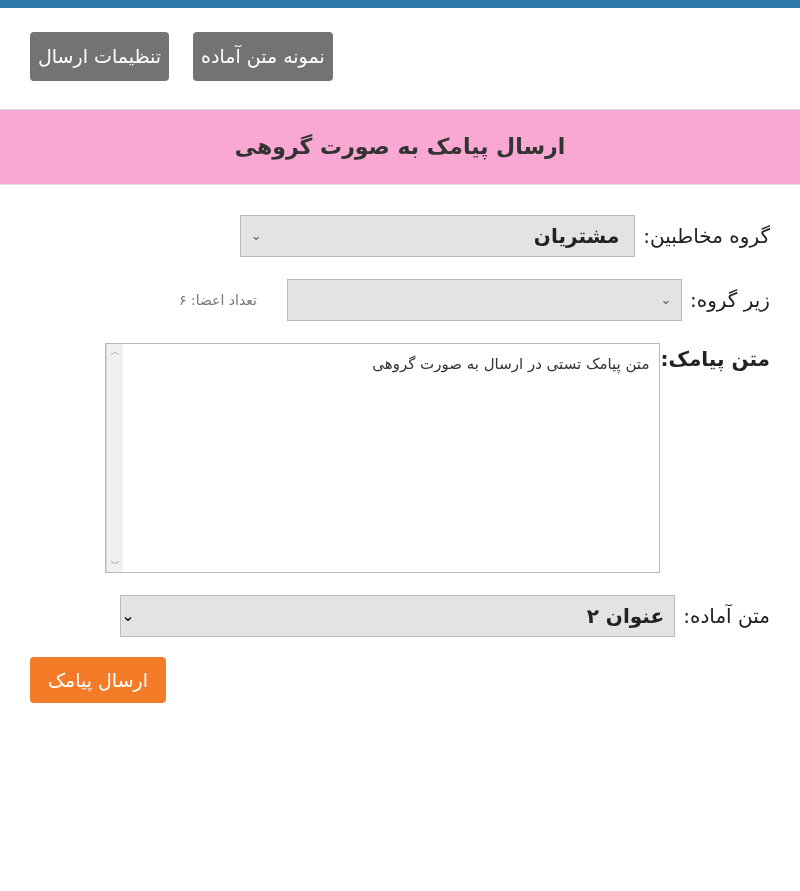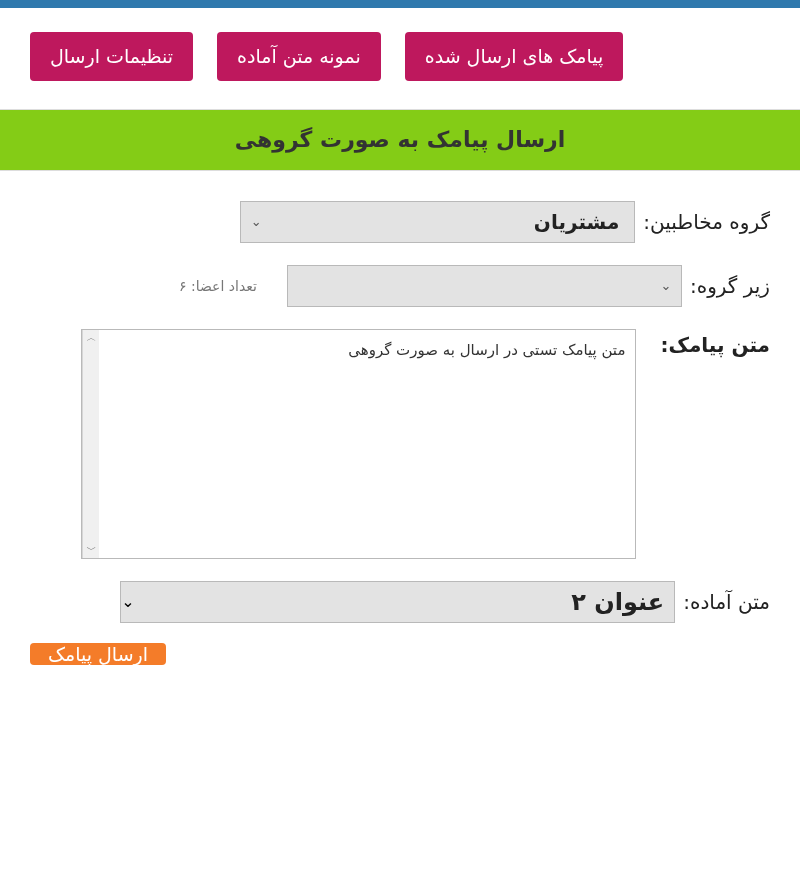--- a/index.html
+++ b/index.html
@@ -22,37 +22,37 @@
   .tabs-row {
     display: flex;
     flex-direction: row;
     justify-content: flex-end;
     align-items: flex-start;
     gap: 24px;
     padding: 24px 30px 0 30px;
     box-sizing: border-box;
   }
   .tab-button {
-    background: #be185d;
+    background: #737373;
     color: #ffffff;
     border: none;
     border-radius: 4px;
-    padding: 12px 20px;
+    padding: 12px 8px;
     font-size: 19px;
     font-family: "DejaVu Sans", "Liberation Sans", sans-serif;
     cursor: pointer;
     white-space: nowrap;
     line-height: 1.3;
   }
   .section-header {
     margin-top: 28px;
-    background: #84cc16;
+    background: #f9a8d4;
     border-top: 1px solid #dddddd;
     border-bottom: 1px solid #dddddd;
-    height: 62px;
+    height: 76px;
     display: flex;
     align-items: center;
     justify-content: center;
     box-sizing: border-box;
   }
   .section-header .title {
     font-size: 22px;
     font-weight: bold;
     color: #333333;
   }
@@ -119,21 +119,21 @@
   .msg-row {
     display: flex;
     flex-direction: row;
     align-items: flex-start;
   }
   .msg-label {
     font-size: 20px;
     font-weight: bold;
     color: #222222;
     white-space: nowrap;
-    margin-left: 24px;
+    margin-left: 0;
     margin-top: 4px;
   }
   .textarea-wrap {
     position: relative;
     width: 555px;
     height: 230px;
     border: 1px solid #b9b9b9;
     background: #ffffff;
     box-sizing: border-box;
   }
@@ -189,48 +189,47 @@
     border: 1px solid #b9b9b9;
     box-sizing: border-box;
     display: flex;
     align-items: center;
     cursor: pointer;
   }
   .ready-select .select-value {
     flex: 1;
     text-align: right;
     padding-right: 10px;
-    font-size: 24px;
+    font-size: 20px;
     font-weight: bold;
     color: #222222;
   }
   .submit-row {
     margin-top: 20px;
     display: flex;
     justify-content: flex-end;
   }
   .submit-button {
     background: #f47c29;
     color: #ffffff;
     border: none;
     border-radius: 4px;
-    padding: 0 18px;
+    padding: 12px 18px;
     font-size: 19px;
     font-family: "DejaVu Sans", "Liberation Sans", sans-serif;
     cursor: pointer;
     white-space: nowrap;
   }
 </style>
 </head>
 <body>
 
 <div class="topbar"></div>
 
 <div class="tabs-row">
-  <button class="tab-button">پیامک های ارسال شده</button>
   <button class="tab-button">نمونه متن آماده</button>
   <button class="tab-button">تنظیمات ارسال</button>
 </div>
 
 <div class="section-header">
   <span class="title">ارسال پیامک به صورت گروهی</span>
 </div>
 
 <div class="form">
 

